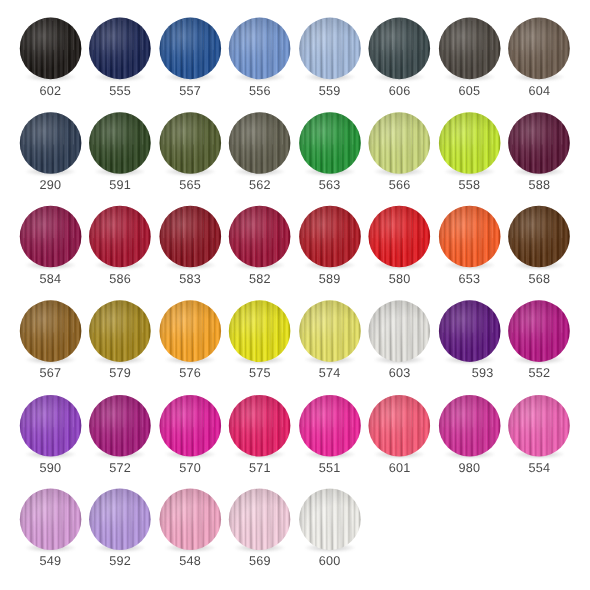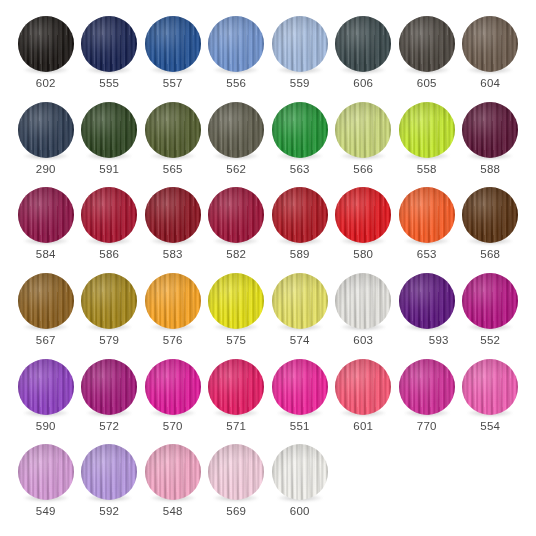--- a/index.html
+++ b/index.html
@@ -371,21 +371,21 @@
         <div class="swatch-shadow"></div>
         <div class="swatch-disc" style="background-color: rgb(249, 85, 115);"></div>
       </div>
       <div class="swatch-label" style="color: rgb(74, 74, 74);">601</div>
     </div>
     <div class="swatch-cell">
       <div class="swatch-disc-wrap">
         <div class="swatch-shadow"></div>
         <div class="swatch-disc" style="background-color: rgb(207, 42, 150);"></div>
       </div>
-      <div class="swatch-label" style="color: rgb(74, 74, 74);">770</div>
+      <div class="swatch-label" style="color: rgb(74, 74, 74);">980</div>
     </div>
     <div class="swatch-cell">
       <div class="swatch-disc-wrap">
         <div class="swatch-shadow"></div>
         <div class="swatch-disc" style="background-color: rgb(240, 92, 178);"></div>
       </div>
       <div class="swatch-label" style="color: rgb(74, 74, 74);">554</div>
     </div>
     <div class="swatch-cell">
       <div class="swatch-disc-wrap">

